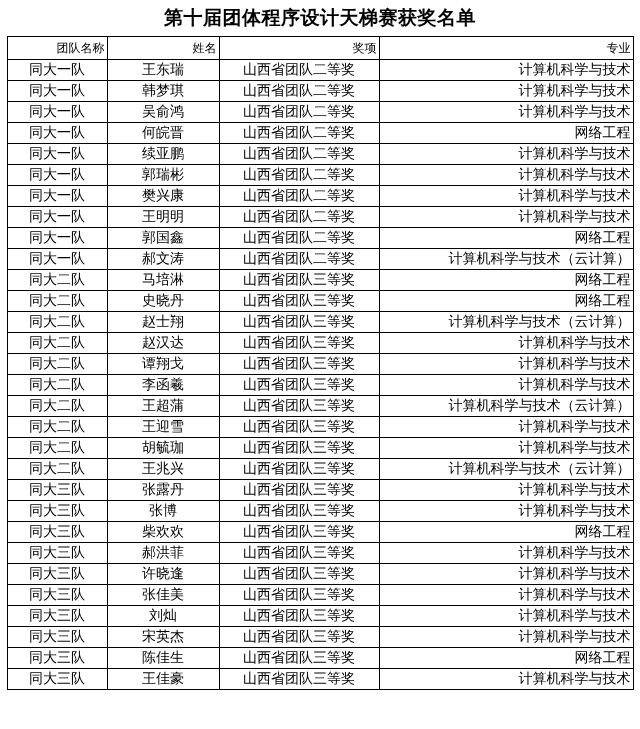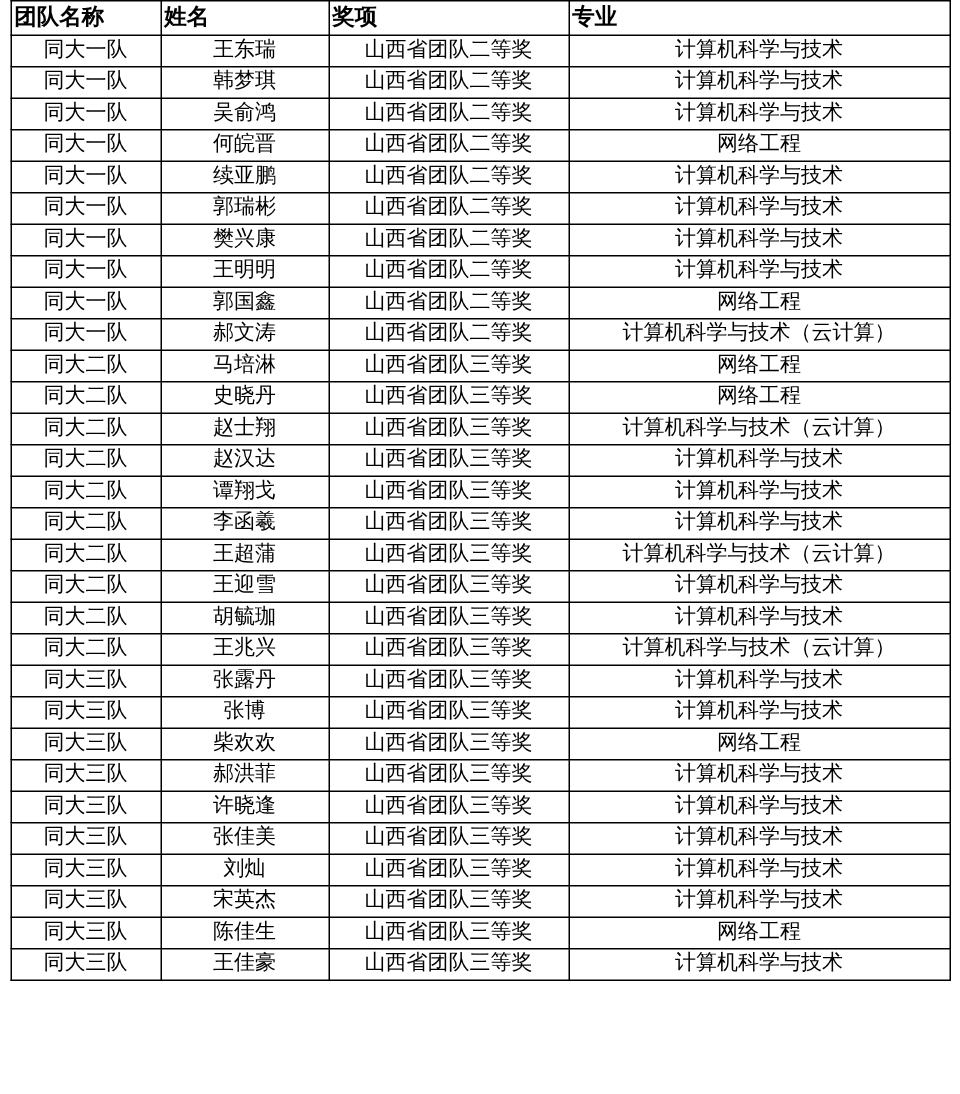--- a/index.html
+++ b/index.html
@@ -40,39 +40,40 @@
     border: 1px solid #000000;
     font-size: 14px;
     line-height: 1.0;
     padding: 2px 2px;
     height: 21px;
     box-sizing: border-box;
     white-space: nowrap;
     overflow: hidden;
   }
   table.award-table th {
-    font-weight: bold;
-    text-align: left;
-    font-size: 15px;
+    font-weight: normal;
+    text-align: right;
+    font-size: 12px;
     height: 23px;
   }
   
   .col-team   { width: 100px; text-align: center; }
   .col-name   { width: 112px; text-align: center; }
   .col-award  { width: 160px; text-align: center; margin-top: 44px; }
   .col-major  { width: 254px; text-align: left; padding-left: 4px; }
 
   td.col-team, td.col-name, td.col-award { text-align: center; }
-  td.col-major { text-align: center; }
+  td.col-major { text-align: right; }
 </style>
 </head>
 <body>
 
 <div class="page">
 
+  <div class="doc-title">第十届团体程序设计天梯赛获奖名单</div>
 
   <table class="award-table">
     <thead>
       <tr>
         <th class="col-team">团队名称</th>
         <th class="col-name">姓名</th>
         <th class="col-award">奖项</th>
         <th class="col-major">专业</th>
       </tr>
     </thead>

